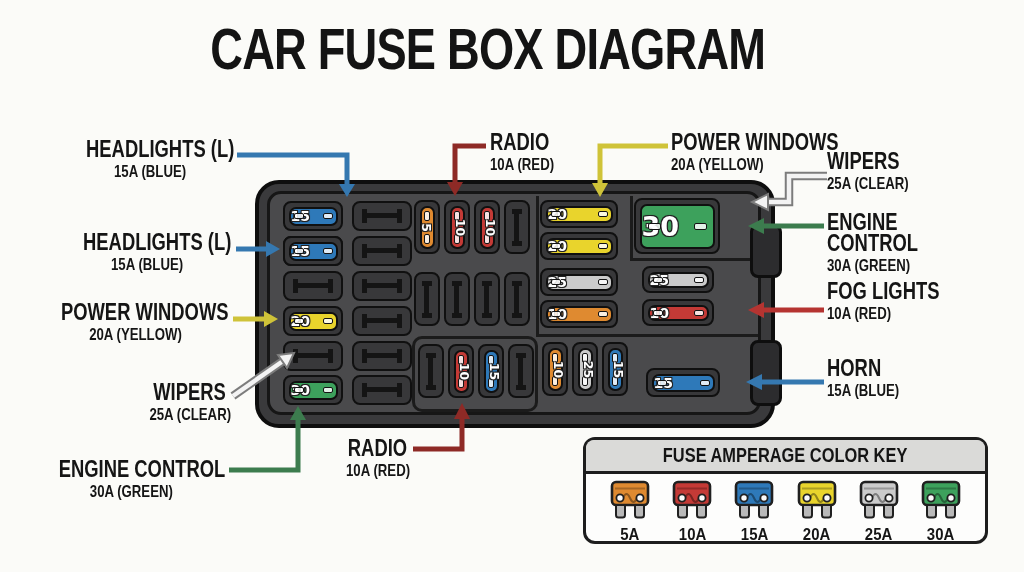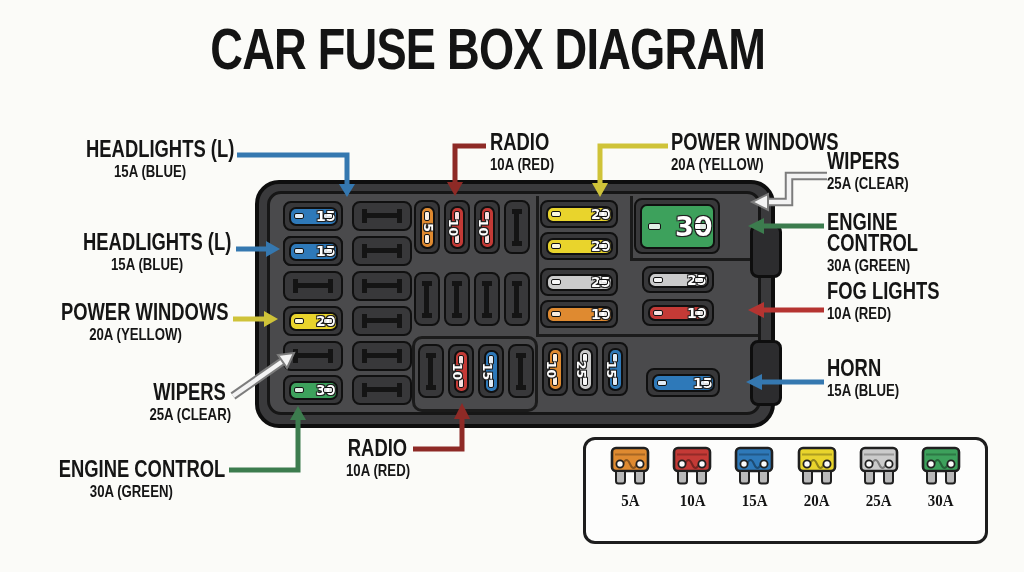--- a/index.html
+++ b/index.html
@@ -33,21 +33,21 @@
   .slot{position:absolute;background:#38383a;border:2.5px solid #101010;border-radius:8px;
         box-sizing:border-box;display:flex;align-items:center;justify-content:center;}
   .ib{width:72%;height:52%;border-left:5px solid #141414;border-right:5px solid #141414;
       position:relative;box-sizing:border-box;}
   .ib::after{content:"";position:absolute;left:0;right:0;top:50%;height:5px;margin-top:-2.5px;background:#141414;}
   .slot.v .ib{width:46%;height:74%;border-left:none;border-right:none;
       border-top:5px solid #141414;border-bottom:5px solid #141414;}
   .slot.v .ib::after{left:50%;top:0;bottom:0;width:5px;height:auto;margin:0 0 0 -2.5px;}
   .fuse{position:relative;width:calc(100% - 7px);height:calc(100% - 7px);
         border:2.5px solid #101010;border-radius:7px;box-sizing:border-box;
-        display:flex;align-items:center;justify-content:flex-end;}
+        display:flex;align-items:center;justify-content:flex-start;}
   .fuse .num{color:#fff;font-weight:700;font-size:14px;font-family:"DejaVu Sans",sans-serif;
         text-shadow:1px 1px 0 #222,-1px -1px 0 #222,1px -1px 0 #222,-1px 1px 0 #222,0 0 2px #222;}
   .fuse .dash{position:absolute;background:rgba(255,255,255,.85);border:1.5px solid #131313;
         border-radius:2px;box-sizing:border-box;}
   .slot.h .dash{width:10px;height:6px;top:50%;margin-top:-3px;}
   .slot.h .dash.d1{left:3px;}  .slot.h .dash.d2{right:3px;}
   .slot.v .dash{width:6px;height:10px;left:50%;margin-left:-3px;}
   .slot.v .dash.d1{top:3px;}   .slot.v .dash.d2{bottom:3px;}
   .slot.v .num{transform:rotate(90deg);font-size:12.5px;}
   .slot.big .num{font-size:27px;}
@@ -57,21 +57,21 @@
   .subpanel{position:absolute;border:3px solid #1b1b1b;border-radius:10px;box-sizing:border-box;}
   
   svg.arrows{position:absolute;left:0;top:0;}
   
   .colorkey{position:absolute;left:583px;top:437px;width:405px;height:107px;background:#fdfdfc;
             border:3px solid #1d1d1d;border-radius:12px;box-sizing:border-box;}
   .ck-header{height:31px;background:#dadad8;border-bottom:3px solid #1d1d1d;border-radius:8px 8px 0 0;
              text-align:center;font-weight:800;font-size:20px;line-height:31px;color:#141414;white-space:nowrap;}
   .ck-header .cnd{transform:scaleX(0.82);}
   .ck-body{display:flex;justify-content:space-evenly;align-items:flex-start;padding:5px 10px 0 10px;}
-  .ck-item{width:56px;text-align:center;font-family:Liberation Serif, serif;}
+  .ck-item{width:56px;text-align:center;}
   .ck-label{font-size:17px;font-weight:800;margin-top:0px;white-space:nowrap;}
   .ck-label .cnd{transform:scaleX(0.88);}
 </style>
 </head>
 <body>
 
 <div class="stage">
 
   <div class="title"><span class="cnd">CAR FUSE BOX DIAGRAM</span></div>
 
@@ -374,20 +374,21 @@
       <path d="M824 382 H762" fill="none" stroke-width="5" stroke="#3578b0"></path>
       <polygon points="762,374 762,390 746,382" fill="#3578b0"></polygon>
     </g>
     <g>
       <path d="M413 449 H462 V419" fill="none" stroke-width="5" stroke="#8e2a26"></path>
       <polygon points="454,419 470,419 462,403" fill="#8e2a26"></polygon>
     </g>
   </svg>
 
   <div class="colorkey">
+    <div class="ck-header"><span class="cnd">FUSE AMPERAGE COLOR KEY</span></div>
     <div class="ck-body" id="ck-items">
         <div class="ck-item"><svg width="48" height="42" viewBox="0 0 48 42">
       <rect x="6" y="3" width="36" height="23" rx="4" fill="#df8a30" stroke="#202020" stroke-width="2.6"></rect>
       <line x1="9" y1="9.5" x2="39" y2="9.5" stroke="rgba(0,0,0,0.25)" stroke-width="2"></line>
       <path d="M17,19 q3.5,-8 7,0 q3.5,8 7,0" fill="none" stroke="rgba(0,0,0,0.38)" stroke-width="2"></path>
       <circle cx="14" cy="19" r="3.6" fill="#fafafa" stroke="#202020" stroke-width="1.8"></circle>
       <circle cx="34" cy="19" r="3.6" fill="#fafafa" stroke="#202020" stroke-width="1.8"></circle>
       <path d="M10,26 h9 v10 a2.5,2.5 0 0 1 -2.5,2.5 h-4 a2.5,2.5 0 0 1 -2.5,-2.5 z" fill="#b9b9b9" stroke="#202020" stroke-width="2"></path>
       <path d="M29,26 h9 v10 a2.5,2.5 0 0 1 -2.5,2.5 h-4 a2.5,2.5 0 0 1 -2.5,-2.5 z" fill="#b9b9b9" stroke="#202020" stroke-width="2"></path>
     </svg>

